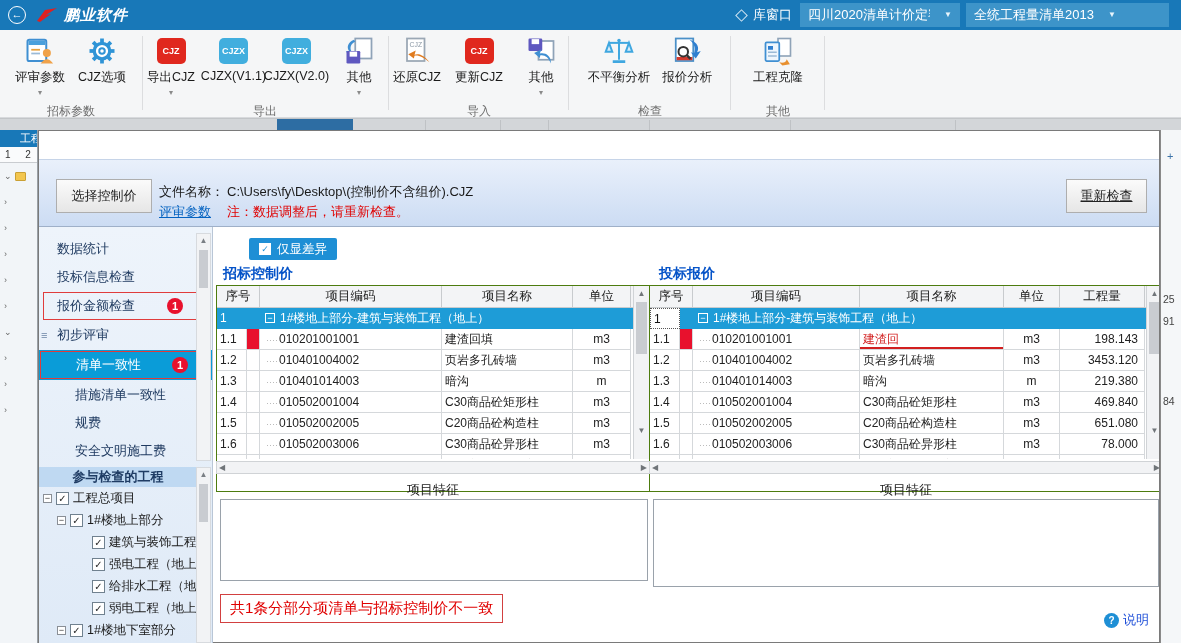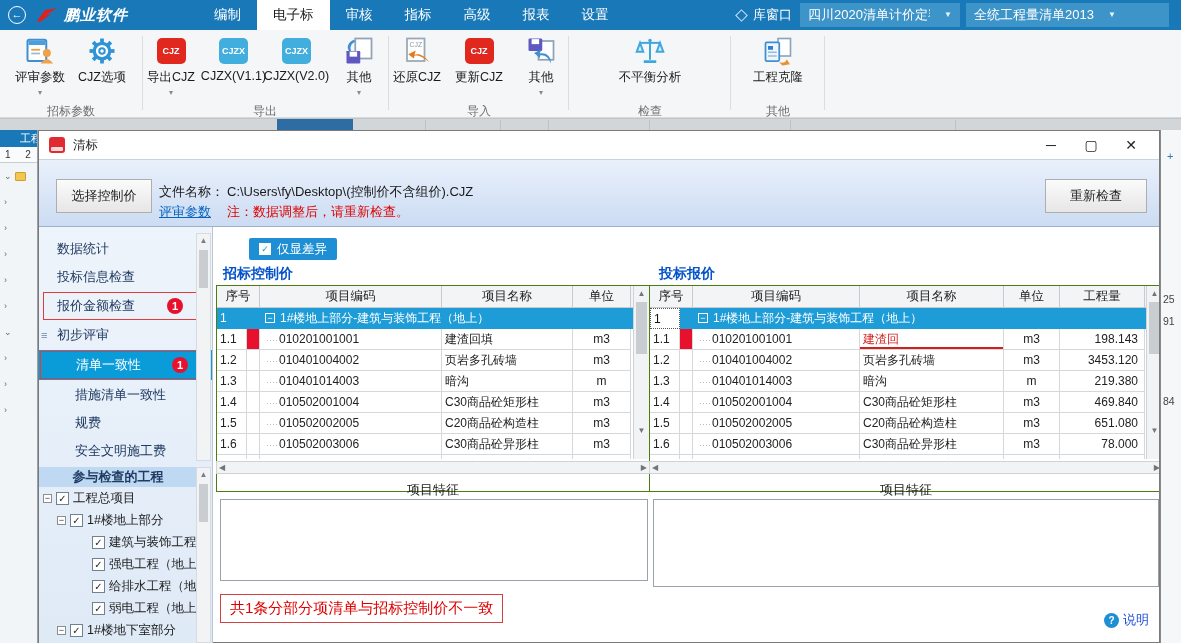--- a/index.html
+++ b/index.html
@@ -54,21 +54,21 @@
   .dtitle { position:absolute; left:0; top:0; width:100%; height:28px; background:#fff; display:flex; align-items:center; }
   .dappicon { width:16px; height:16px; background:#e02b32; border-radius:3px; margin-left:10px; position:relative; }
   .dappicon:after { content:""; position:absolute; left:2px; right:2px; bottom:2px; height:4px; background:#f6d9d9; border-radius:1px; }
   .dtitletext { font-size:12.5px; color:#222; margin-left:8px; }
   .dctrls { position:absolute; right:8px; top:0; height:28px; display:flex; }
   .dctrl { width:40px; height:28px; display:flex; align-items:center; justify-content:center; color:#222; font-size:14px; cursor:pointer; }
 
   .infobar { position:absolute; left:0; top:28px; width:100%; height:68px; background:linear-gradient(#e9f0fb,#ccdcf3); border-top:1px solid #c6d4e8; border-bottom:1px solid #9fb0c8; }
   .btn3d { background:linear-gradient(#fbfbfb,#e6e6e6); border:1px solid #aeaeae; font-size:13px; color:#222; text-align:center; cursor:pointer; }
   .choosebtn { position:absolute; left:17px; top:19px; width:96px; height:34px; line-height:32px; }
-  .recheckbtn { position:absolute; right:12px; top:19px; width:102px; height:34px; line-height:32px; }
+  .recheckbtn { position:absolute; right:12px; top:19px; width:81px; height:34px; line-height:32px;text-decoration:underline; }
   .filelabel { position:absolute; left:120px; top:23px; font-size:13px; color:#1a1a1a; }
   .filepath { position:absolute; left:188px; top:23px; font-size:13px; color:#1a1a1a; white-space:nowrap; }
   .paramlink { position:absolute; left:120px; top:43px; font-size:13px; color:#0563c1; text-decoration:underline; cursor:pointer; }
   .rednote { position:absolute; left:188px; top:43px; font-size:13px; color:#e00000; white-space:nowrap; }
 
   
   .sidebar { position:absolute; left:0; top:96px; width:174px; height:417px; background:linear-gradient(#eef4fb,#dfeaf7); border-right:1px solid #b9c6d6; overflow:hidden; }
   .side-items { padding-top:8px; }
   .s-item { position:relative; height:28px; line-height:28px; font-size:13px; color:#1f3a60; padding-left:18px; cursor:pointer; white-space:nowrap; }
   .s-item.s-ind { padding-left:36px; }
@@ -142,29 +142,20 @@
 <div class="screen">
 
   <div class="topbar">
     <div class="backbtn">←</div>
     <div class="logo">
       <svg width="22" height="16" viewBox="0 0 22 16">
           <polygon points="1,14 9,3 21,1 10,8 15,7 4,15" fill="#e02020"></polygon>
         </svg>
     </div>
     <div class="appname">鹏业软件</div>
-    <div class="menus">
-      <div class="menu">编制</div>
-      <div class="menu active">电子标</div>
-      <div class="menu">审核</div>
-      <div class="menu">指标</div>
-      <div class="menu">高级</div>
-      <div class="menu">报表</div>
-      <div class="menu">设置</div>
-    </div>
     <div class="librow">
       <div class="diamond"></div>
       <div class="liblabel">库窗口</div>
       <div class="ddl w1">
         <span class="txt">四川2020清单计价定额</span>
           <span class="car">▼</span>
       </div>
       <div class="ddl w2">
         <span class="txt">全统工程量清单2013</span>
           <span class="car">▼</span>
@@ -302,20 +293,33 @@
                   <path d="M4 5.5 l-2.6 7 h5.2 z" fill="#d8eefb"></path>
                   <path d="M20 5.5 l-2.6 7 h5.2 z" fill="#d8eefb"></path>
                   <line x1="7" y1="20.5" x2="17" y2="20.5" stroke-width="2.2"></line>
                 </g>
                 <circle cx="12" cy="3.5" r="1.4" fill="#3fa7e0"></circle>
               </svg>
           </span>
           <span class="rlbl">不平衡分析</span>
           <span class="rcaret"></span>
         </div>
+        <div class="rbtn">
+          <span class="ric">
+            <svg width="30" height="30" viewBox="0 0 24 24">
+                <rect x="3" y="2" width="14" height="18" fill="#fff" stroke="#4a90c8" stroke-width="1.4"></rect>
+                <rect x="3.7" y="16.8" width="12.6" height="2.6" fill="#d23a2e"></rect>
+                <path d="M14 3 C21 5 22 10 20 13 L23 12 19 18 15 13 17.6 13.7 C19 10 18 6 14 3 Z" fill="#2f7fd0"></path>
+                <circle cx="9" cy="12.5" r="3.8" fill="none" stroke="#333" stroke-width="1.6"></circle>
+                <line x1="11.8" y1="15.3" x2="14.8" y2="18.3" stroke="#333" stroke-width="1.8"></line>
+              </svg>
+          </span>
+          <span class="rlbl">报价分析</span>
+          <span class="rcaret"></span>
+        </div>
       </div>
       <div class="rglabel">检查</div>
     </div>
     <div class="rsep" style="left:730px"></div>
 
     <div class="rgroup" style="left:736px;width:84px">
       <div class="rbtns">
         <div class="rbtn">
           <span class="ric">
             <svg width="30" height="30" viewBox="0 0 24 24">
@@ -382,29 +386,20 @@
       </div>
   </div>
   <div class="bgright">
     <div class="plus">+</div>
     <div class="frag" style="top:163px">25</div>
     <div class="frag" style="top:185px">91</div>
     <div class="frag" style="top:265px">84</div>
   </div>
 
   <div class="dialog">
-    <div class="dtitle">
-      <div class="dappicon"></div>
-      <div class="dtitletext">清标</div>
-      <div class="dctrls">
-        <div class="dctrl">─</div>
-        <div class="dctrl">▢</div>
-        <div class="dctrl">✕</div>
-      </div>
-    </div>
 
     <div class="infobar">
       <div class="btn3d choosebtn">选择控制价</div>
       <div class="filelabel">文件名称：</div>
       <div class="filepath">C:\Users\fy\Desktop\(控制价不含组价).CJZ</div>
       <div class="paramlink">评审参数</div>
       <div class="rednote">注：数据调整后，请重新检查。</div>
       <div class="btn3d recheckbtn">重新检查</div>
     </div>
 

